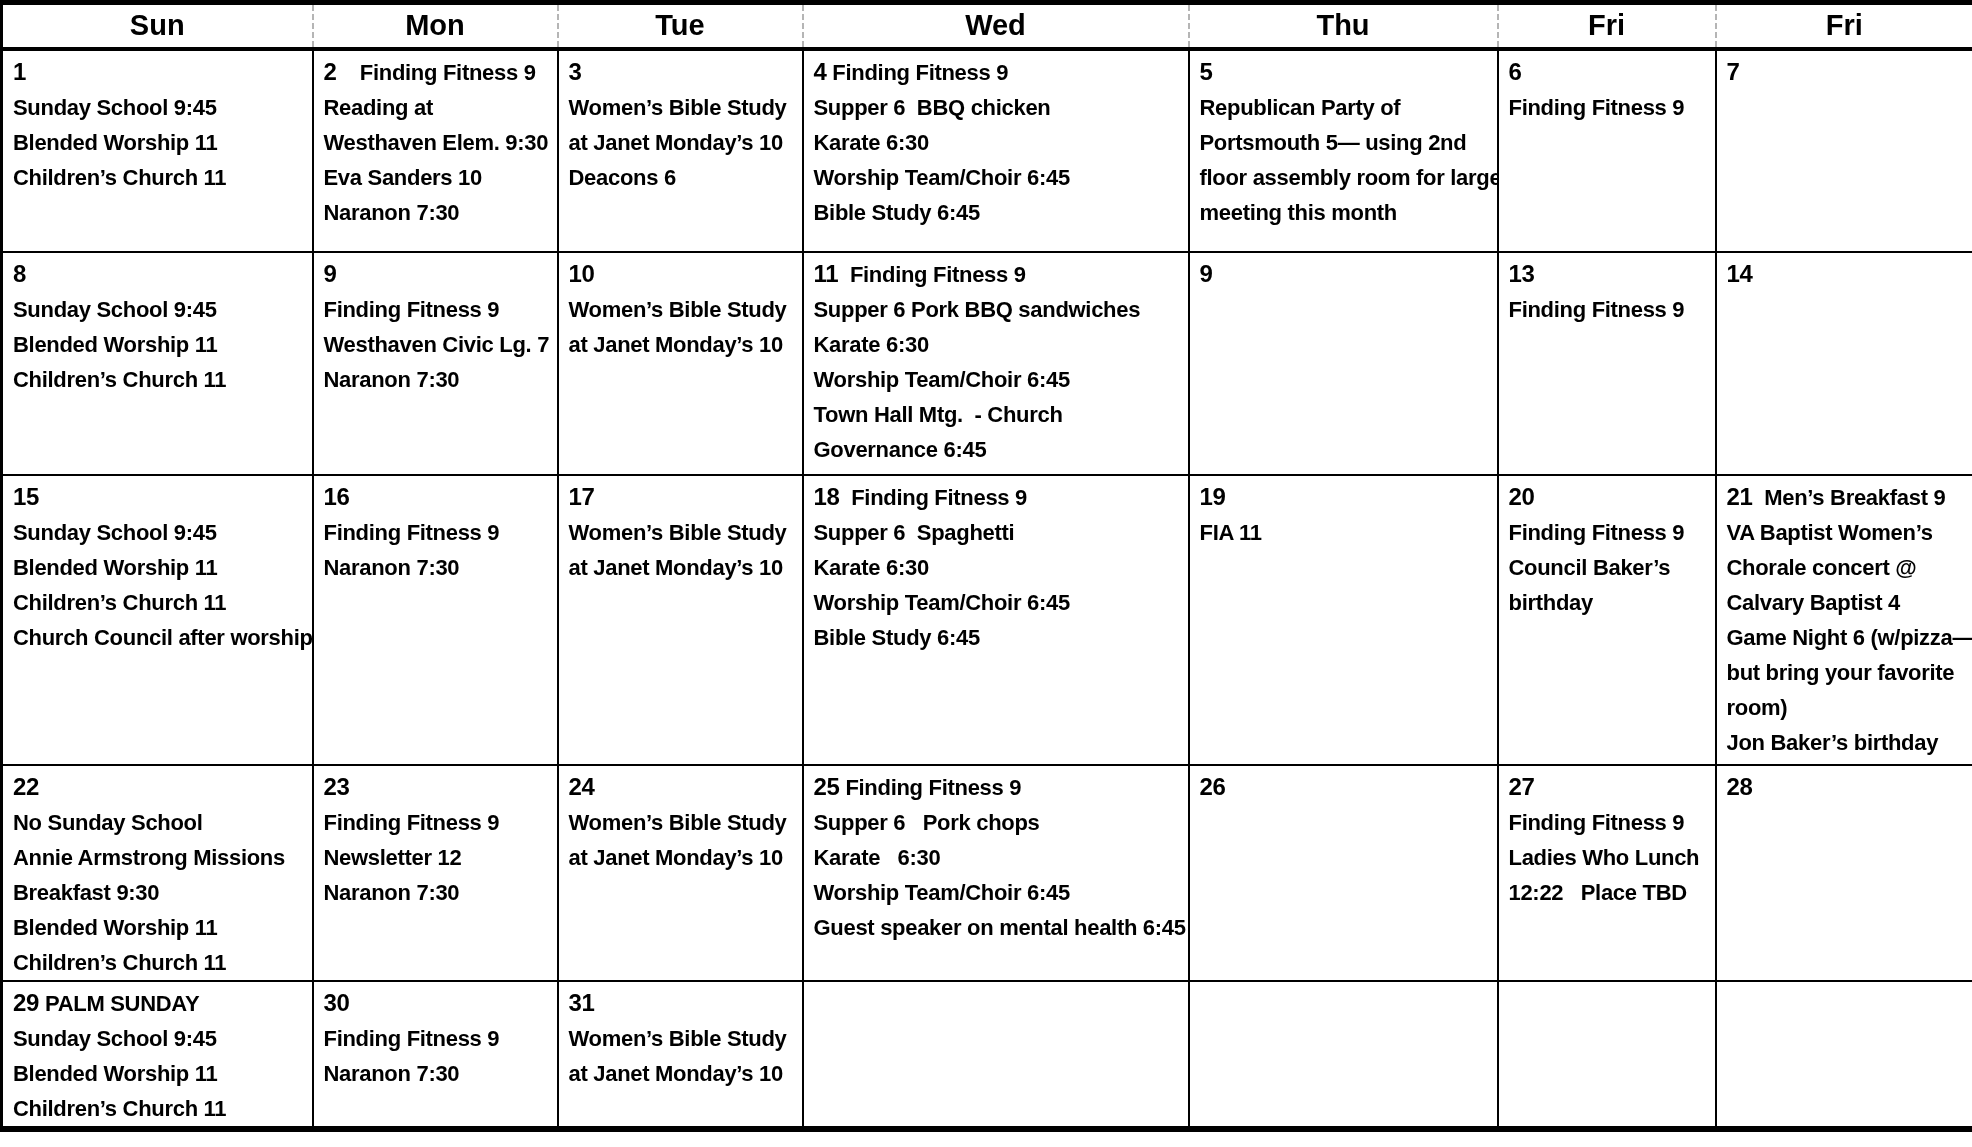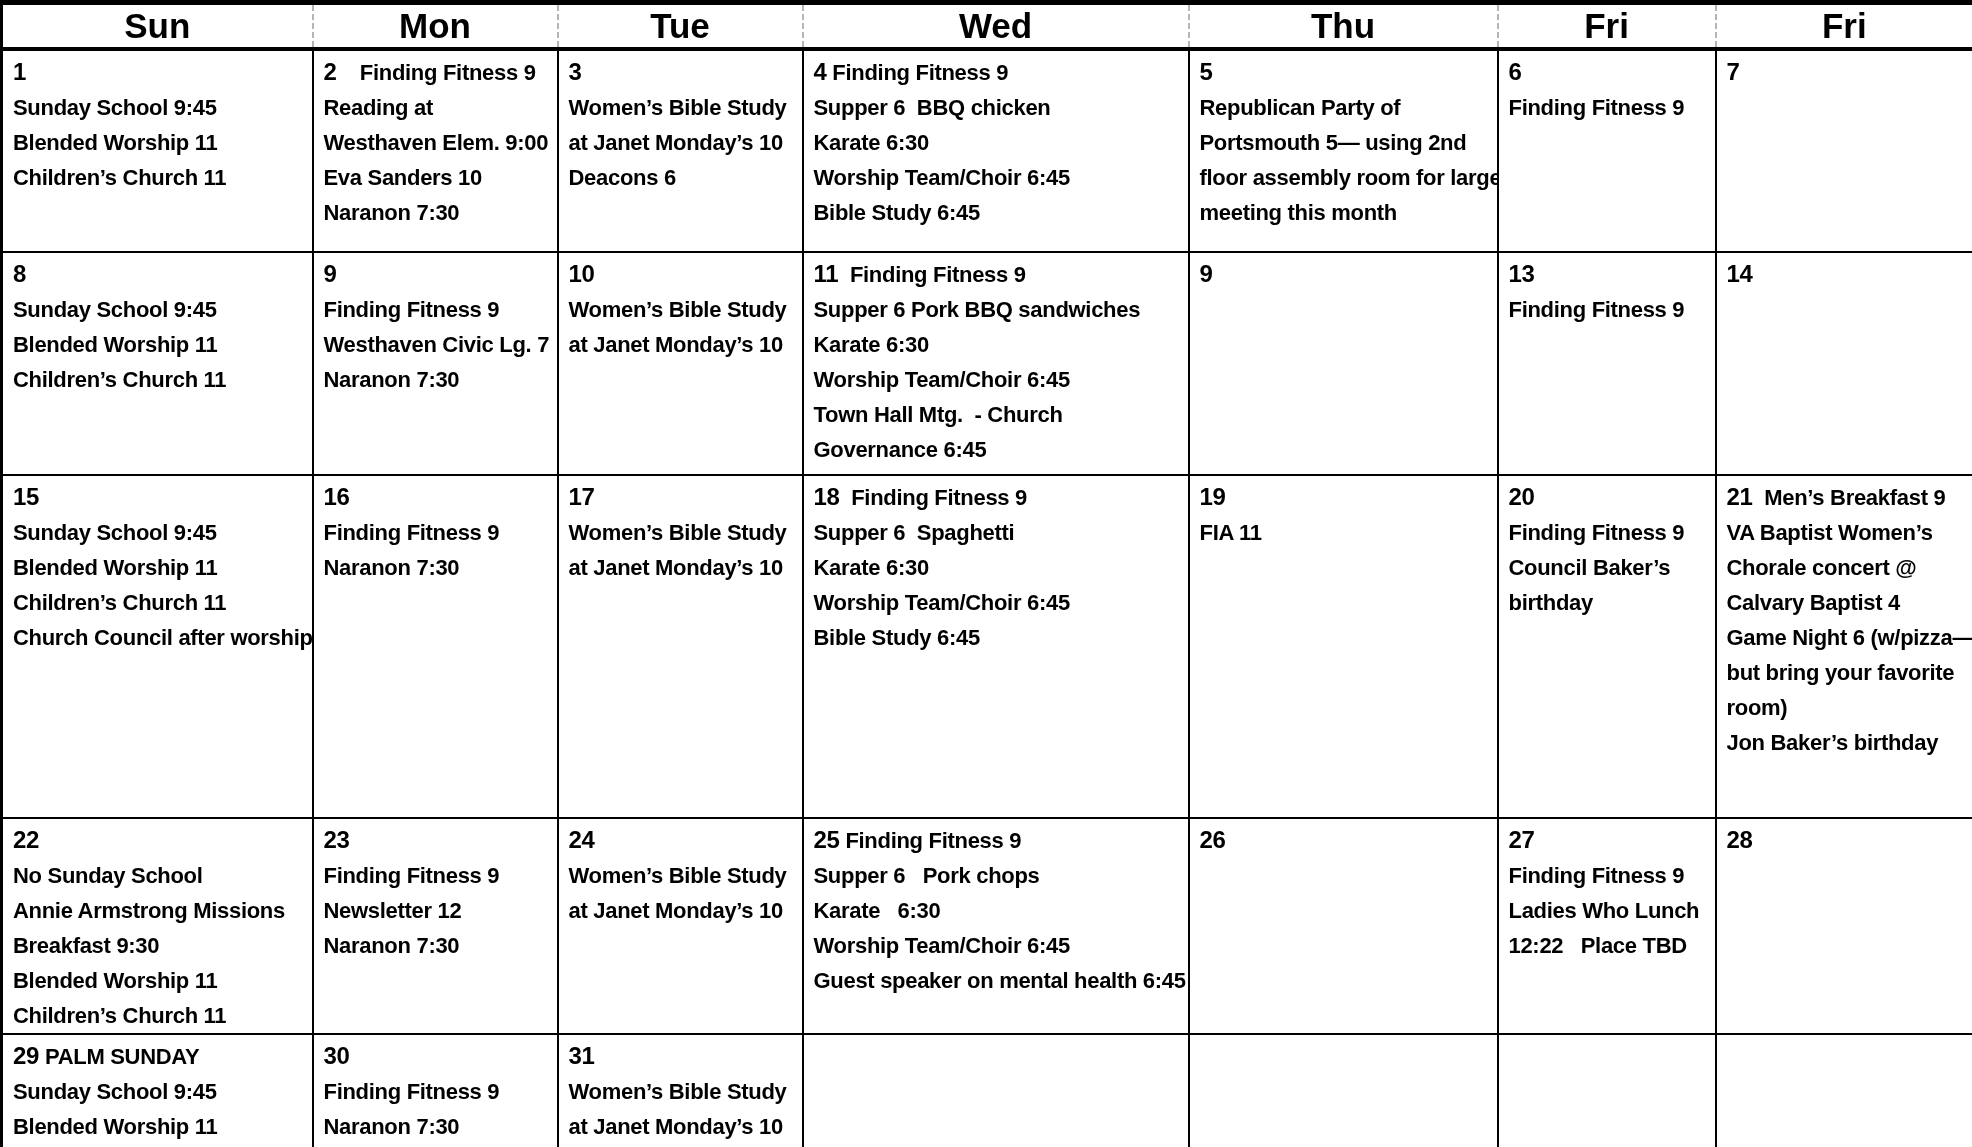--- a/index.html
+++ b/index.html
@@ -23,37 +23,37 @@
     font-family: "Liberation Sans", "DejaVu Sans", sans-serif;
     color: #000000;
   }
   tr.header-row {
     height: 46px;
   }
   th.weekday {
     border: 2px dashed #b5b5b5;
     border-top: 5px solid #000000;
     border-bottom: 4px solid #000000;
-    font-size: 35px;
+    font-size: 29px;
     font-weight: bold;
     text-align: center;
     vertical-align: middle;
     padding: 0;
     background: #ffffff;
   }
   td.day-cell {
     border: 2px solid #000000;
     vertical-align: top;
     padding: 3px 8px 0 10px;
     overflow: hidden;
     background: #ffffff;
   }
   tbody tr:nth-child(1) { height: 203px; }
   tbody tr:nth-child(2) { height: 223px; }
-  tbody tr:nth-child(3) { height: 343px; margin-top: 40px; }
+  tbody tr:nth-child(3) { height: 290px; margin-top: 40px; }
   tbody tr:nth-child(4) { height: 189px; }
   tbody tr:nth-child(5) { height: 148px; }
   .cal-line {
     line-height: 35px;
     font-size: 22px;
     font-weight: bold;
     letter-spacing: -0.3px;
     white-space: pre;
   }
   .day-number {
@@ -89,21 +89,21 @@
         <tr>
           <td class="day-cell">
             <div class="cal-line first-line"><span class="day-number">1</span></div>
             <div class="cal-line event-line">Sunday School 9:45</div>
             <div class="cal-line event-line">Blended Worship 11</div>
             <div class="cal-line event-line">Children’s Church 11</div>
           </td>
           <td class="day-cell">
             <div class="cal-line first-line"><span class="day-number">2</span><span class="day-rest">    Finding Fitness 9</span></div>
             <div class="cal-line event-line">Reading at</div>
-            <div class="cal-line event-line">Westhaven Elem. 9:00</div>
+            <div class="cal-line event-line">Westhaven Elem. 9:30</div>
             <div class="cal-line event-line">Eva Sanders 10</div>
             <div class="cal-line event-line">Naranon 7:30</div>
           </td>
           <td class="day-cell">
             <div class="cal-line first-line"><span class="day-number">3</span></div>
             <div class="cal-line event-line">Women’s Bible Study</div>
             <div class="cal-line event-line">at Janet Monday’s 10</div>
             <div class="cal-line event-line">Deacons 6</div>
           </td>
           <td class="day-cell">

